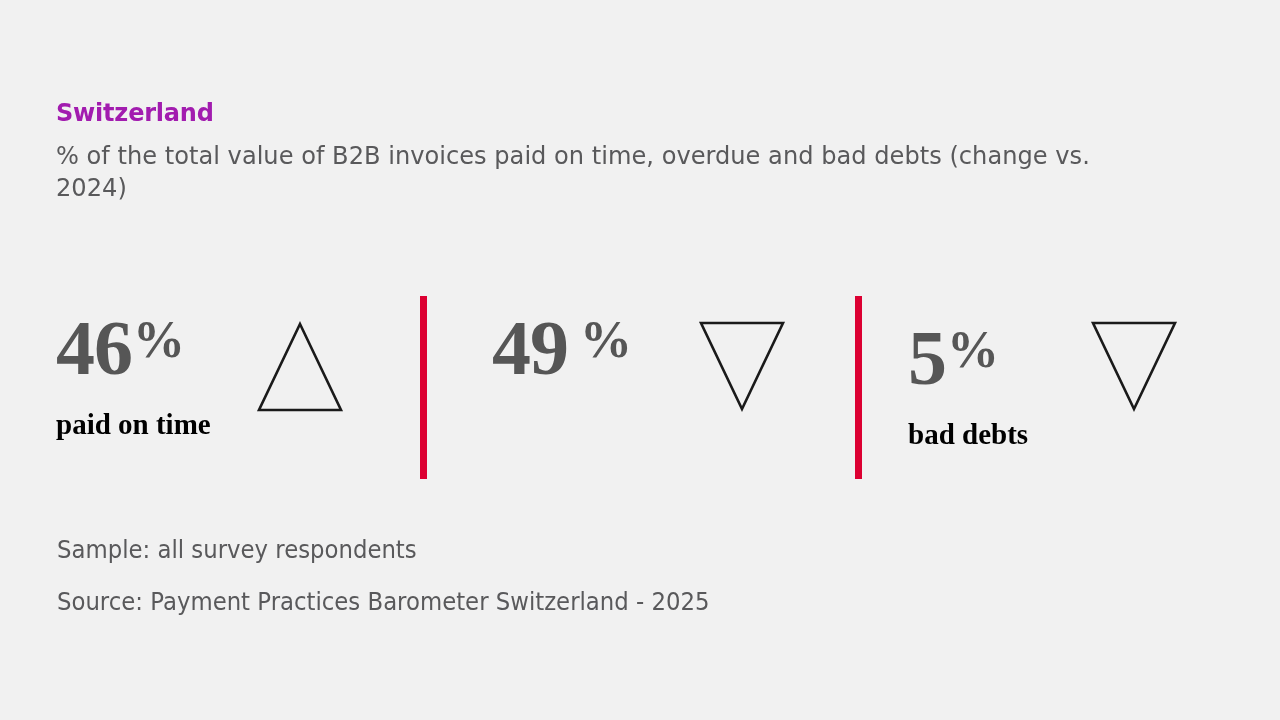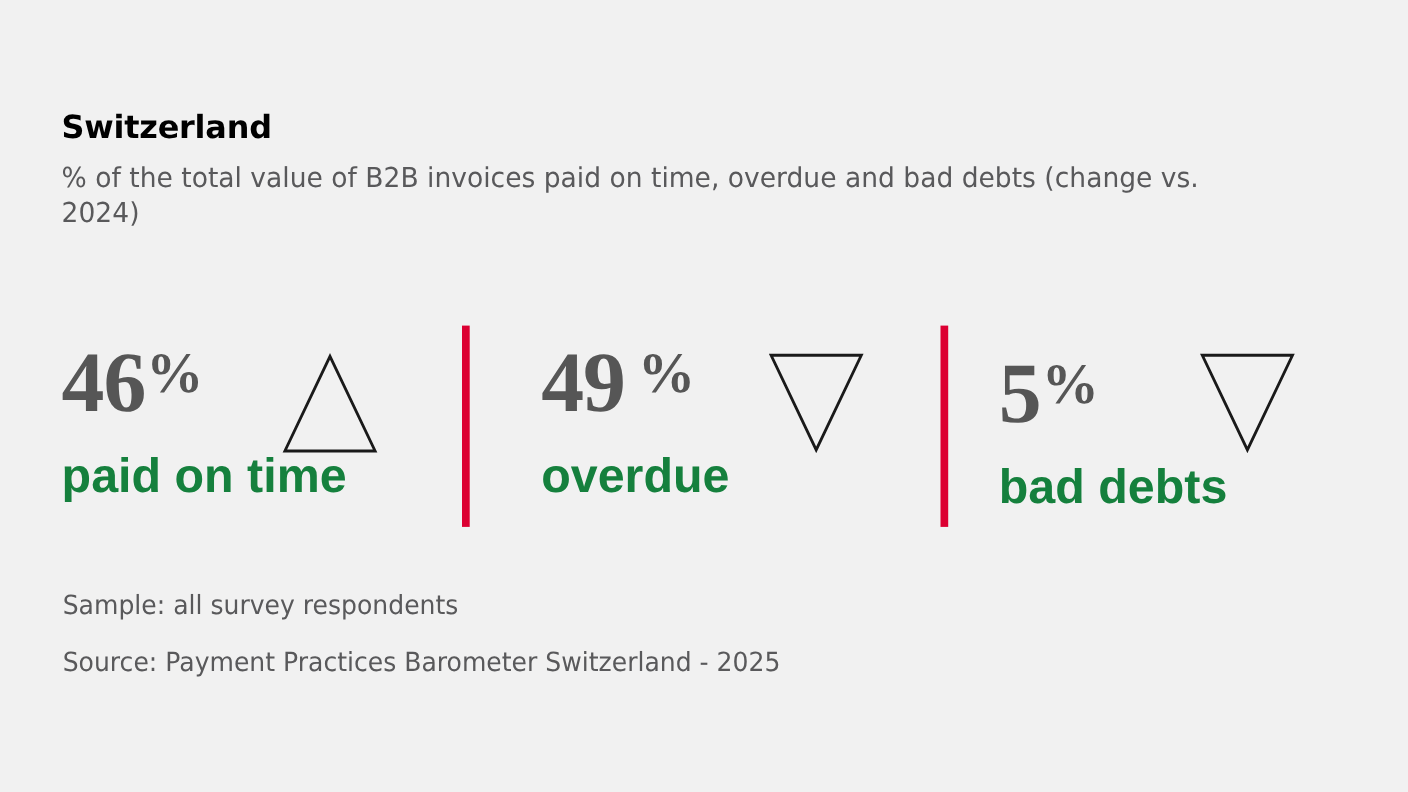--- a/index.html
+++ b/index.html
@@ -24,23 +24,23 @@
 
   
   .header {
     position: absolute;
     left: 56px;
     top: 100px;
     width: 1160px;
   }
   .title {
     font-family: "DejaVu Sans", sans-serif;
-    font-size: 29px;
-    font-weight: bold;
-    color: #000000;
+    font-size: 24px;
+    font-weight: bold;
+    color: #a21caf;
     line-height: 1.1;
     letter-spacing: -0.2px;
     margin: 0;
   }
   .subtitle {
     font-family: "DejaVu Sans", sans-serif;
     font-size: 25px;
     font-weight: 400;
     color: #59595b;
     line-height: 1.28;
@@ -93,24 +93,24 @@
     line-height: 1;
     color: #565656;
     position: relative;
     top: 2px;
     margin-left: 1px;
   }
 
   .label {
     position: absolute;
     left: 0;
-    font-family: Liberation Sans, sans-serif;
-    font-weight: bold;
-    font-size: 44px;
-    color: #15803d;
+    font-family: Liberation Serif, serif;
+    font-weight: bold;
+    font-size: 29px;
+    color: #000000;
     white-space: nowrap;
   }
   .stat-1 .label { top: 120px; }
   .stat-2 .label { top: 120px; }
   .stat-3 .label { top: 130px; text-align: center; }
 
   
   .arrow {
     position: absolute;
     width: 88px;
@@ -175,21 +175,20 @@
     <div class="stat stat-2">
       <div class="value-row">
         <span class="value">49</span>
         <span class="pct">%</span>
       </div>
       <div class="arrow">
         <svg viewBox="0 0 88 92" xmlns="http://www.w3.org/2000/svg">
           <polygon points="3,3 85,3 44,89" fill="none" stroke="#1a1a1a" stroke-width="2.6"></polygon>
         </svg>
       </div>
-      <div class="label">overdue</div>
     </div>
 
     <div class="stat stat-3">
       <div class="value-row">
         <span class="value">5</span>
         <span class="pct">%</span>
       </div>
       <div class="arrow">
         <svg viewBox="0 0 88 92" xmlns="http://www.w3.org/2000/svg">
           <polygon points="3,3 85,3 44,89" fill="none" stroke="#1a1a1a" stroke-width="2.6"></polygon>

